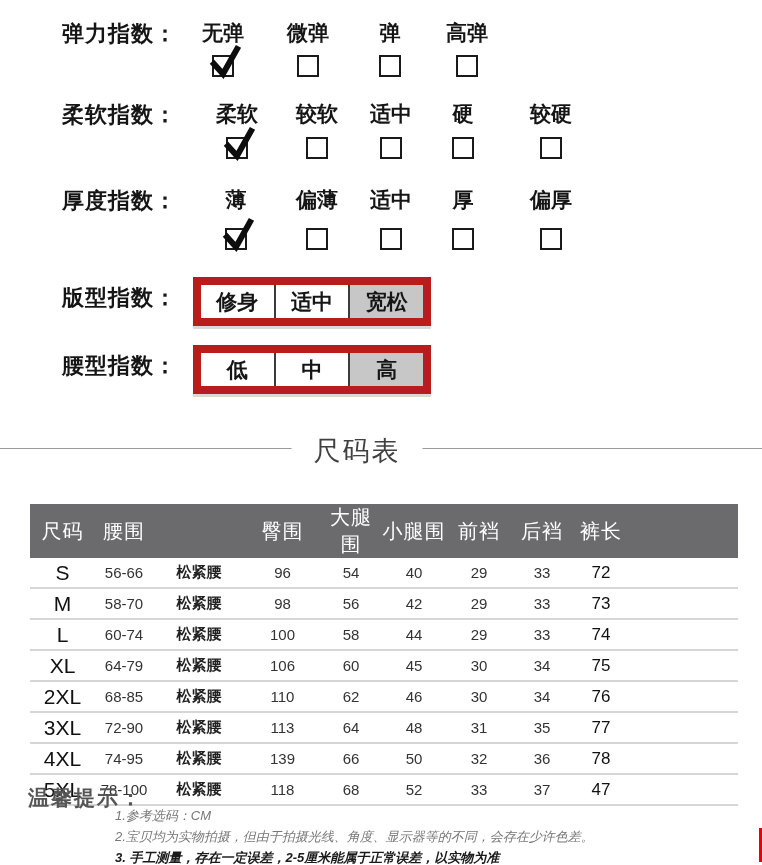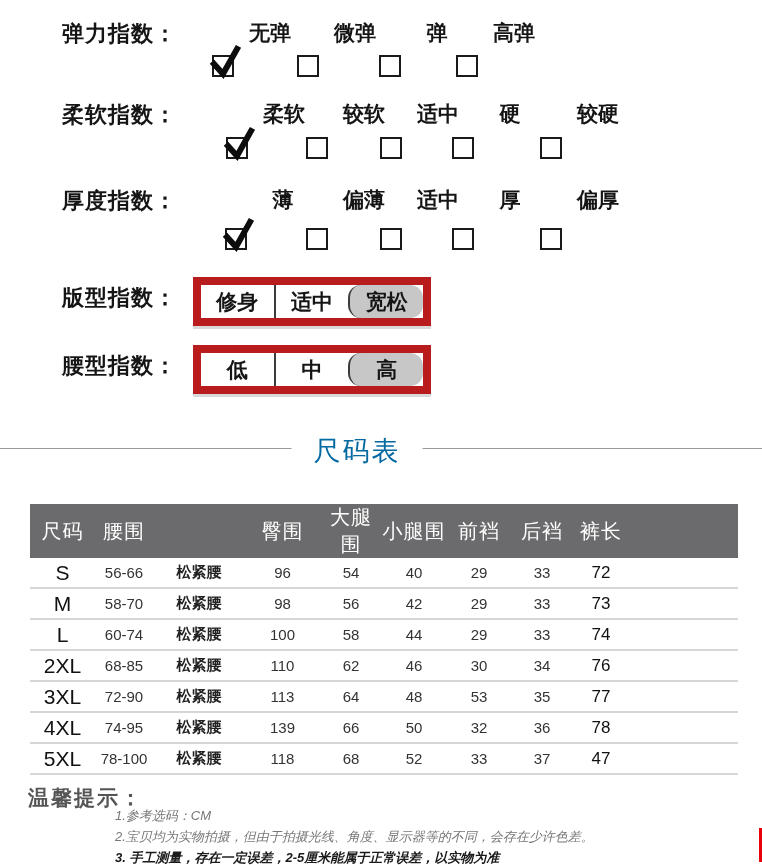--- a/index.html
+++ b/index.html
@@ -6,43 +6,43 @@
   body {
     width:762px; height:865px; position:relative; background:#ffffff;
     font-family:"Liberation Sans","DejaVu Sans",sans-serif; overflow:hidden;
   }
   .attr-label, .sel-label {
     position:absolute; left:62px; font-size:22px; font-weight:700;
     color:#151515; letter-spacing:1px; white-space:nowrap;
   }
   .opt {
     position:absolute; transform:translateX(-50%); font-size:21px;
-    font-weight:700; color:#151515; white-space:nowrap;margin-left:47px;
+    font-weight:700; color:#151515; white-space:nowrap;
   }
   .cb {
     position:absolute; width:18px; height:18px; border:2px solid #1a1a1a;
     background:#fff; transform:translateX(-50%);
   }
   .cb svg { position:absolute; left:-4px; top:-11px; width:31px; height:32px; overflow:visible; }
   .sel-box {
     position:absolute; left:193px; width:222px; height:33px; display:flex;
     border:8px solid #b91c1c; box-shadow:0 3px 0 rgba(0,0,0,0.15); background:#fff;
   }
   .sel-cell {
     flex:1; display:flex; align-items:center; justify-content:center;
     font-size:21px; font-weight:700; color:#151515; background:#fff;
     border-left:2px solid #3c3c3c;
   }
   .sel-cell:first-child { border-left:none; }
-  .sel-cell.selected { background:#c7c7c7;border-radius:13px; }
+  .sel-cell.selected { background:#c7c7c7; }
   .sizechart-line { position:absolute; left:0; top:448px; width:762px; height:1px; background:#999; }
   .sizechart-title {
     position:absolute; left:357px; top:433px; transform:translateX(-50%);
     background:#fff; padding:0 22px; font-size:27px; font-weight:500;
-    color:#0369a1; letter-spacing:2px; white-space:nowrap;
+    color:#404040; letter-spacing:2px; white-space:nowrap;
   }
   table.size-table {
     position:absolute; left:30px; top:504px; width:708px;
     border-collapse:collapse; table-layout:fixed;
   }
   .size-table thead th {
     background:#6b6b6d; color:#ffffff; font-size:20px; font-weight:500;
     height:33px; text-align:center; letter-spacing:1px; padding:0;
   }
   .size-table tbody td {
@@ -194,39 +194,51 @@
       <td class="wtype">松紧腰</td>
       <td>100</td>
       <td>58</td>
       <td>44</td>
       <td>29</td>
       <td>33</td>
       <td class="pants">74</td>
       <td></td>
     </tr>
     <tr>
+      <td class="size">XL</td>
+      <td>64-79</td>
+      <td class="wtype">松紧腰</td>
+      <td>106</td>
+      <td>60</td>
+      <td>45</td>
+      <td>30</td>
+      <td>34</td>
+      <td class="pants">75</td>
+      <td></td>
+    </tr>
+    <tr>
       <td class="size">2XL</td>
       <td>68-85</td>
       <td class="wtype">松紧腰</td>
       <td>110</td>
       <td>62</td>
       <td>46</td>
       <td>30</td>
       <td>34</td>
       <td class="pants">76</td>
       <td></td>
     </tr>
     <tr>
       <td class="size">3XL</td>
       <td>72-90</td>
       <td class="wtype">松紧腰</td>
       <td>113</td>
       <td>64</td>
       <td>48</td>
-      <td>53</td>
+      <td>31</td>
       <td>35</td>
       <td class="pants">77</td>
       <td></td>
     </tr>
     <tr>
       <td class="size">4XL</td>
       <td>74-95</td>
       <td class="wtype">松紧腰</td>
       <td>139</td>
       <td>66</td>

